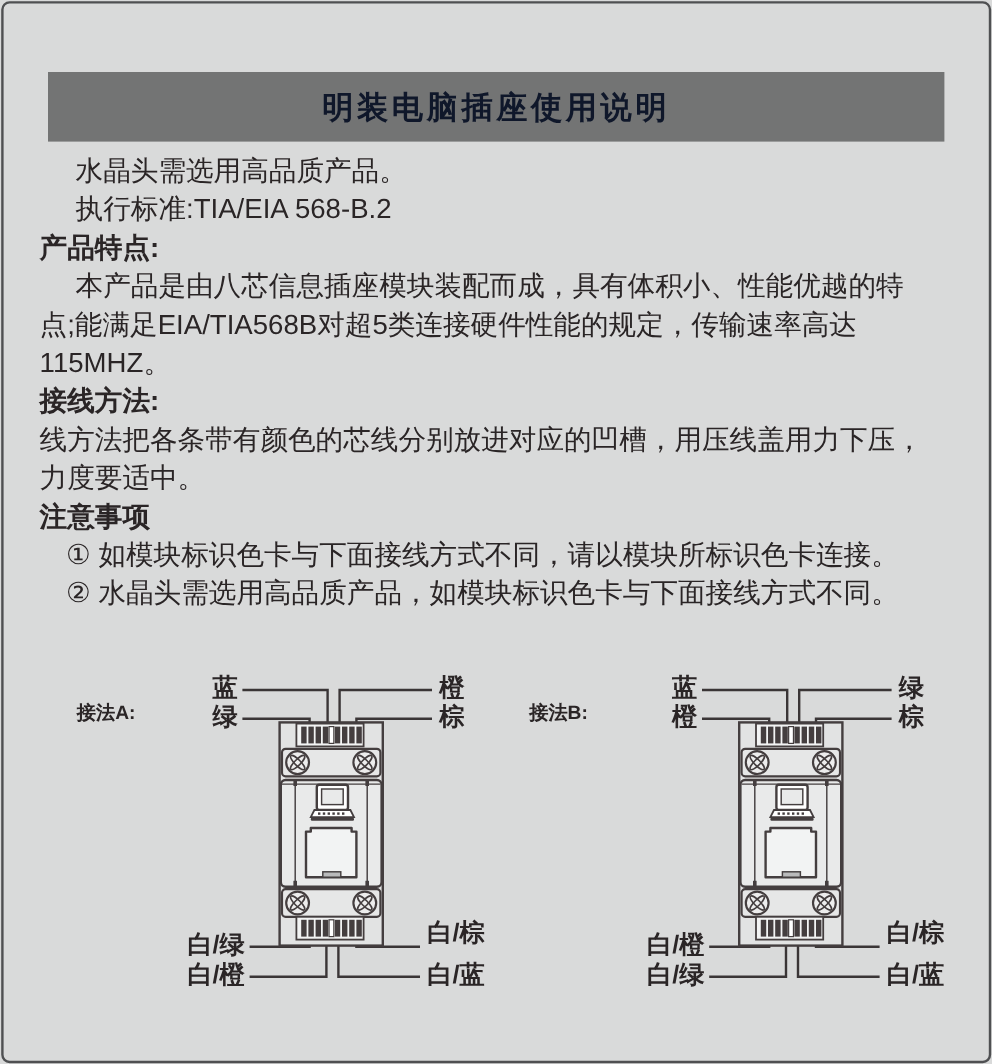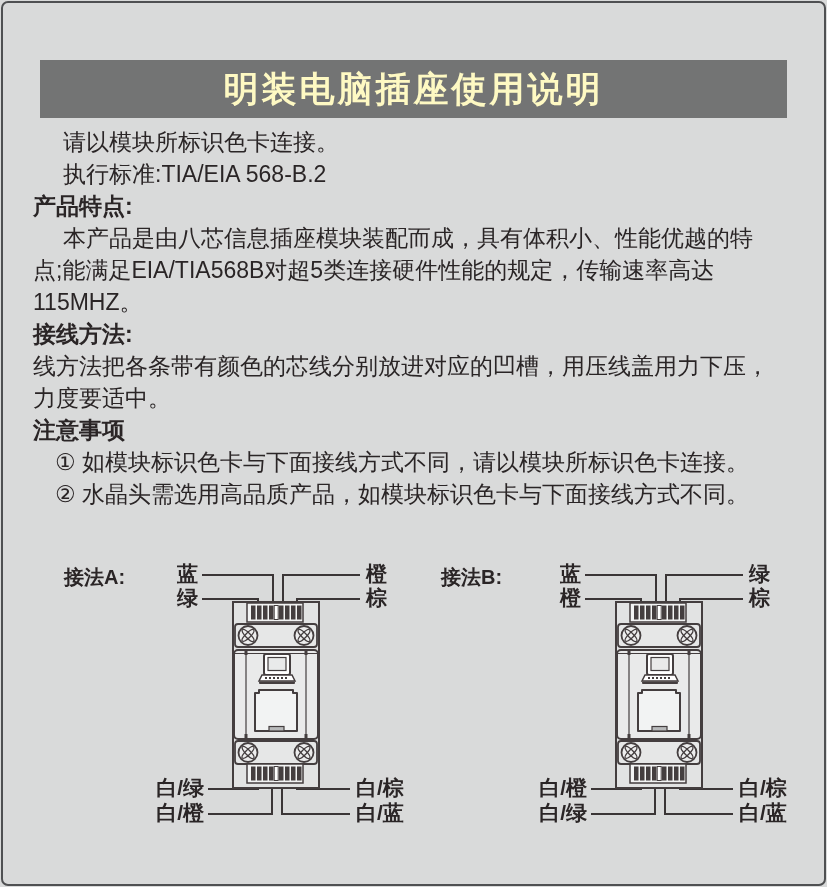--- a/index.html
+++ b/index.html
@@ -15,66 +15,66 @@
     position:absolute;left:1px;top:1px;right:1px;bottom:1px;
     border:2px solid #4f5052;border-radius:7px;
     pointer-events:none;
   }
   .titlebar{
     position:absolute;left:40px;top:60px;width:747px;height:58px;
     background:#737474;
     display:flex;align-items:center;justify-content:center;
   }
   .titlebar .t{
-    color:#fef9c3;font-size:35px;font-weight:bold;letter-spacing:3px;
+    color:#0f172a;font-size:26px;font-weight:bold;letter-spacing:3px;
   }
   .content{
     position:absolute;left:33px;top:126px;width:772px;
     font-size:23px;line-height:32px;
   }
   .line{white-space:nowrap;}
   .hd{font-weight:bold;}
   .ind{margin-left:30px;}
   .ind-lg{margin-left:37px;}
   .ind-sm{margin-left:22px;}
 
   .diagram{
     position:absolute;top:558px;width:398px;height:322px;
   }
   .diagram .art{position:absolute;left:0;top:0;}
   .method{
-    position:absolute;left:34px;top:6px;
-    font-size:20px;font-weight:bold;white-space:nowrap;
+    position:absolute;left:34px;top:26px;
+    font-size:16px;font-weight:bold;white-space:nowrap;
   }
   .wl{
     position:absolute;font-size:21px;font-weight:bold;white-space:nowrap;
     line-height:24px;
   }
   .wl.left{width:110px;text-align:right;}
   .tl1{left:58px;top:4px;}
   .tl2{left:58px;top:28px;}
   .tr1{left:336px;top:4px;}
   .tr2{left:336px;top:28px;}
   .bl1{left:64px;top:218px;}
   .bl2{left:64px;top:243px;}
-  .br1{left:326px;top:218px;}
+  .br1{left:326px;top:208px;}
   .br2{left:326px;top:243px;}
   .defs-svg{position:absolute;width:0;height:0;overflow:hidden;}
 </style>
 </head>
 <body>
 
 <div class="frame"></div>
 
 <div class="titlebar">
   <span class="t">明装电脑插座使用说明</span>
 </div>
 
 <div class="content">
-  <div class="line ind">请以模块所标识色卡连接。</div>
+  <div class="line ind">水晶头需选用高品质产品。</div>
   <div class="line ind">执行标准:TIA/EIA 568-B.2</div>
   <div class="line hd">产品特点:</div>
   <div class="line ind">本产品是由八芯信息插座模块装配而成，具有体积小、性能优越的特</div>
   <div class="line">点;能满足EIA/TIA568B对超5类连接硬件性能的规定，传输速率高达</div>
   <div class="line">115MHZ。</div>
   <div class="line hd">接线方法:</div>
   <div class="line">线方法把各条带有颜色的芯线分别放进对应的凹槽，用压线盖用力下压，</div>
   <div class="line">力度要适中。</div>
   <div class="line hd">注意事项</div>
   <div class="line ind-sm">① 如模块标识色卡与下面接线方式不同，请以模块所标识色卡连接。</div>

